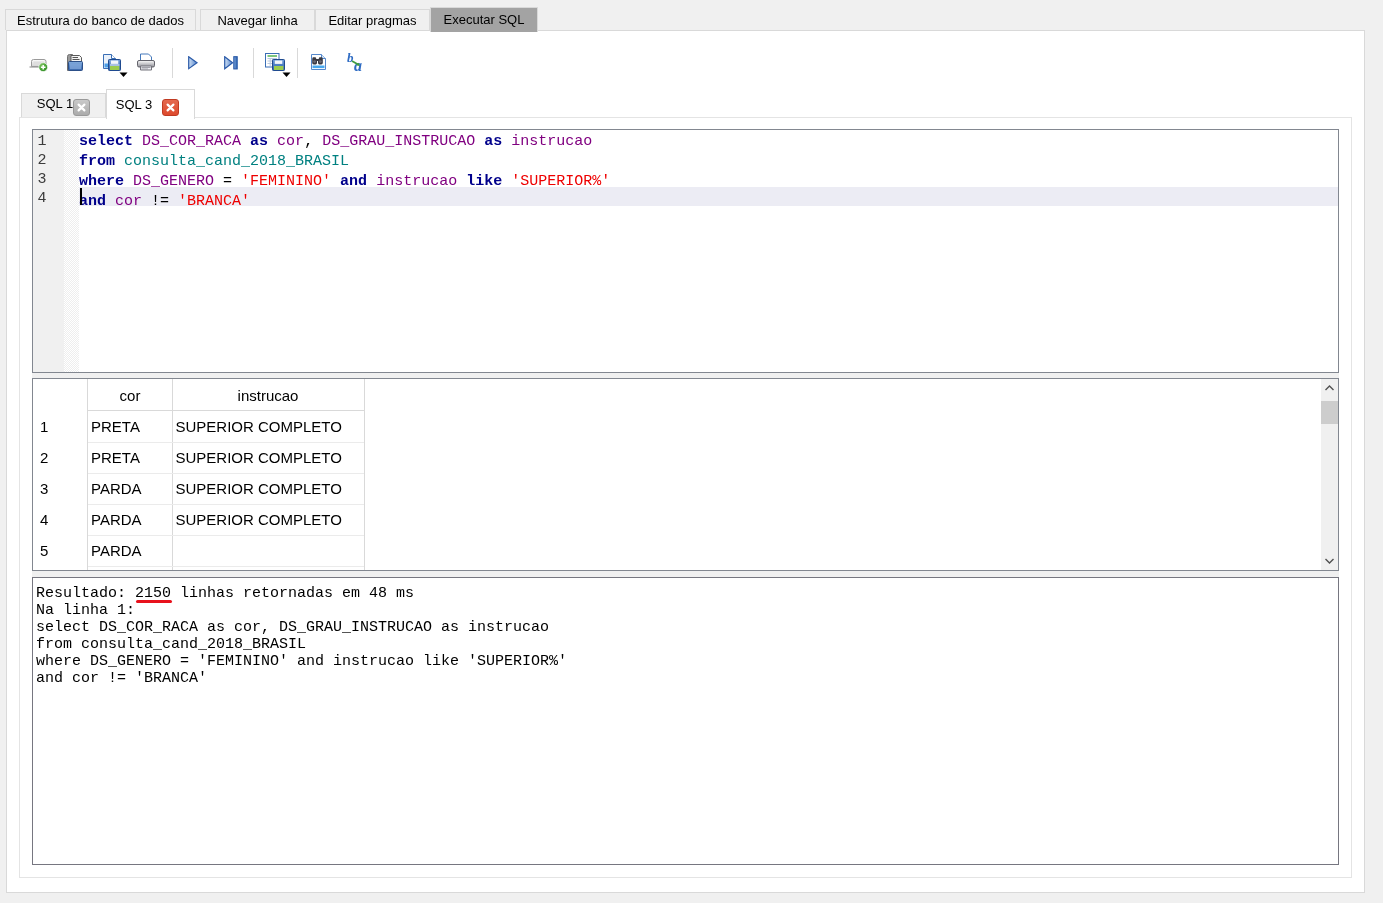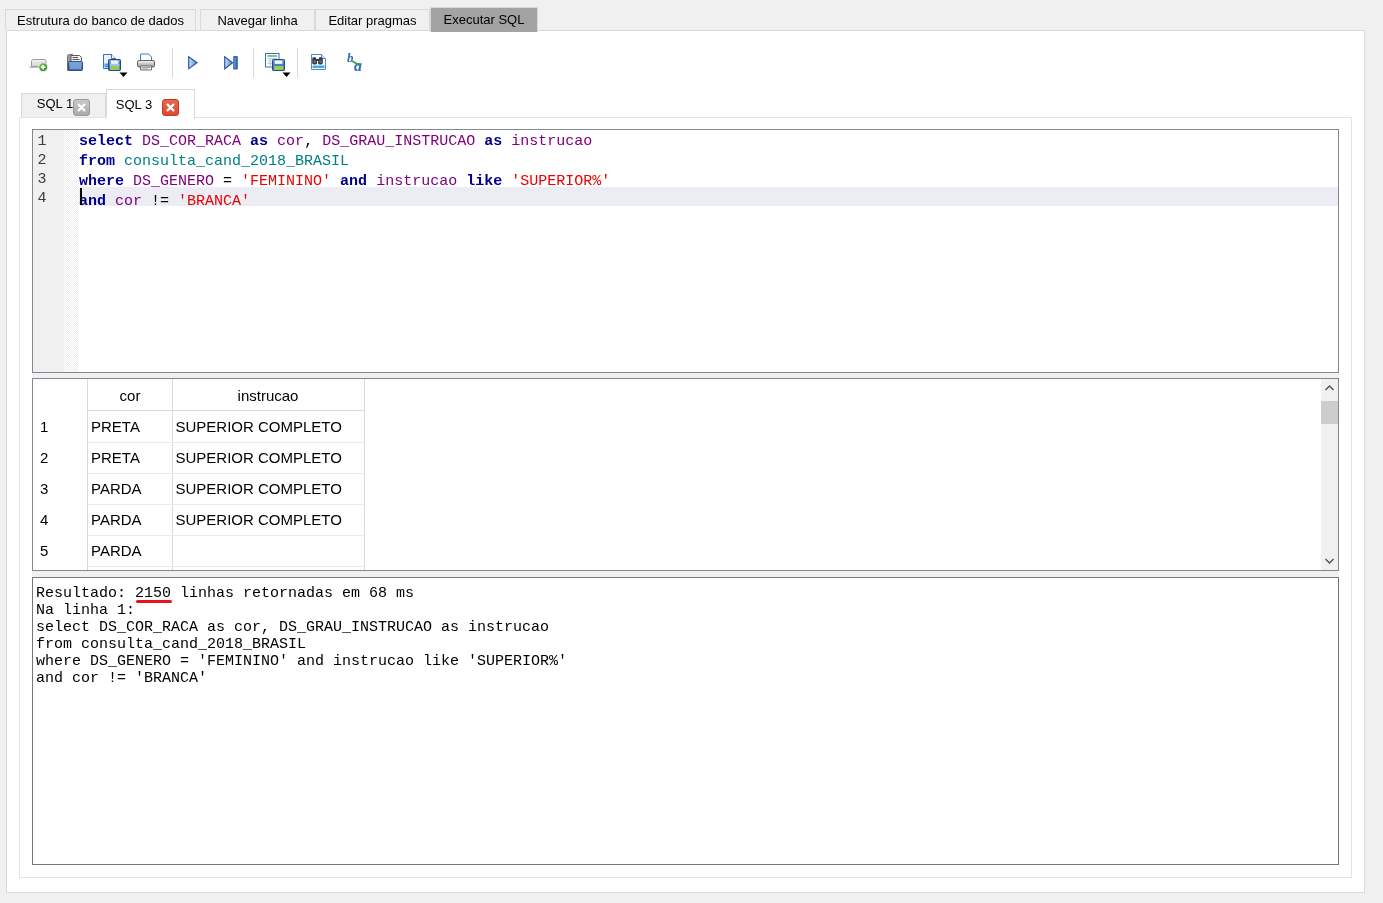--- a/index.html
+++ b/index.html
@@ -240,19 +240,19 @@
       <svg width="9" height="6" viewBox="0 0 9 6" style="position:absolute;left:4px;top:6px">
         <path d="M0.5 5 L4.5 1 L8.5 5" stroke="#505050" stroke-width="1.4" fill="none"></path>
       </svg>
       <div class="sthumb"></div>
       <svg width="9" height="6" viewBox="0 0 9 6" style="position:absolute;left:4px;bottom:6px">
         <path d="M0.5 1 L4.5 5 L8.5 1" stroke="#505050" stroke-width="1.4" fill="none"></path>
       </svg>
     </div>
   </div>
 
-  <div class="abs log"><div class="log-inner">Resultado: 2150 linhas retornadas em 68 ms
+  <div class="abs log"><div class="log-inner">Resultado: 2150 linhas retornadas em 48 ms
 Na linha 1:
 select DS_COR_RACA as cor, DS_GRAU_INSTRUCAO as instrucao
 from consulta_cand_2018_BRASIL
 where DS_GENERO = 'FEMININO' and instrucao like 'SUPERIOR%'
 and cor != 'BRANCA'</div>
   <div class="redline"></div></div>
 
 </body></html>

